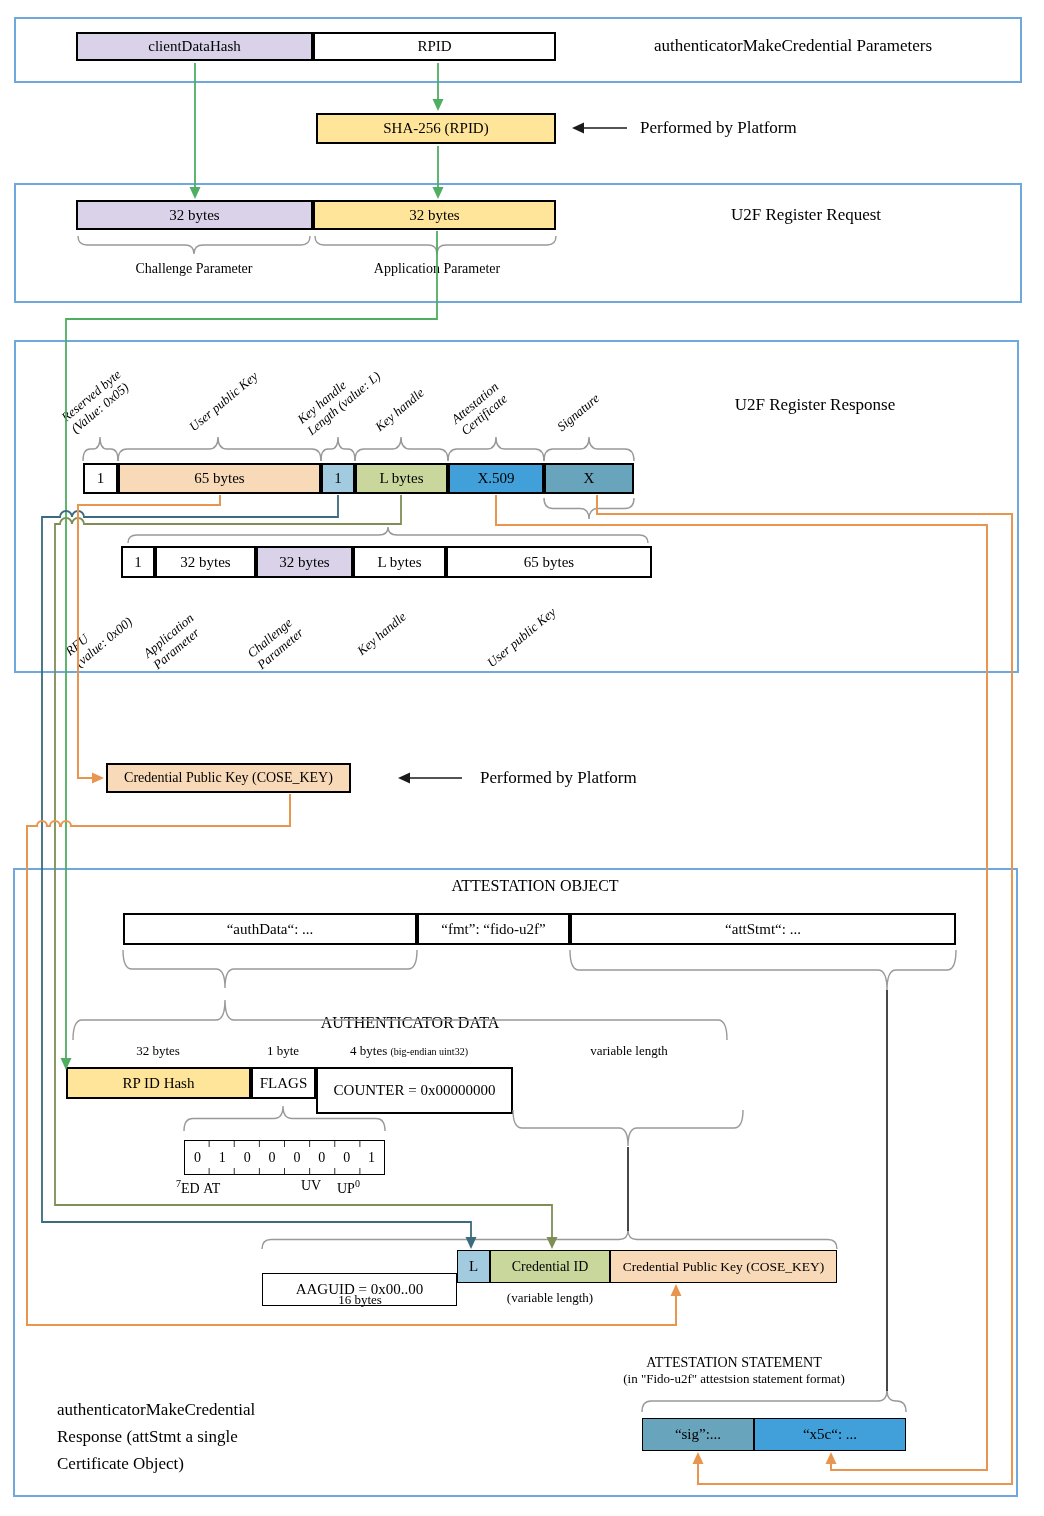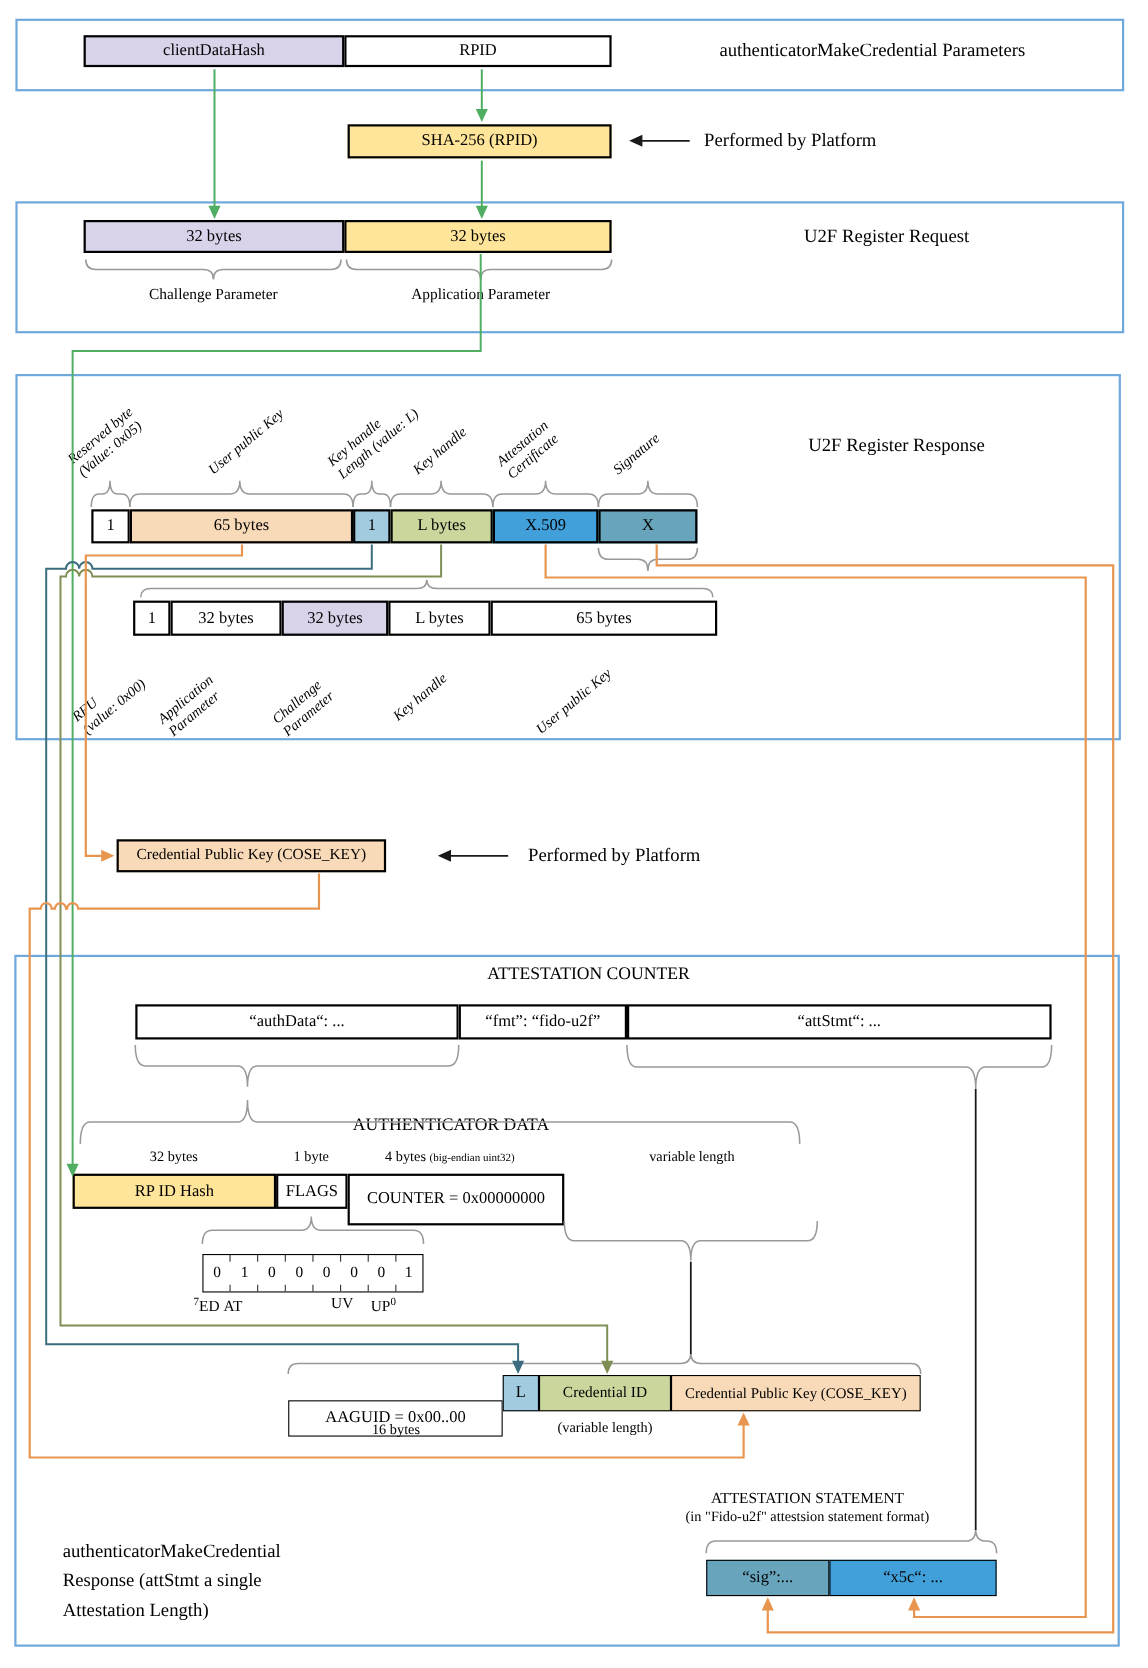--- a/index.html
+++ b/index.html
@@ -153,21 +153,21 @@
   </div>
   <div class="rot" style="left:494px;top:655px;">
     <div>User public Key</div>
   </div>
 
   <div class="bx f-pea" style="left:106px;top:763px;width:245px;height:30px;font-size:14px;">
       <span>Credential Public Key (COSE_KEY)</span>
     </div>
   <div class="t big" style="left:480px;top:768px;">Performed by Platform</div>
 
-  <div class="t mid ctr" style="left:535px;top:877px;">ATTESTATION COUNTER</div>
+  <div class="t mid ctr" style="left:535px;top:877px;">ATTESTATION OBJECT</div>
 
   <div class="bx" style="left:123px;top:913px;width:294px;height:32px;">
       <span>“authData“: ...</span>
     </div>
   <div class="bx" style="left:417px;top:913px;width:153px;height:32px;">
       <span>“fmt”: “fido-u2f”</span>
     </div>
   <div class="bx" style="left:570px;top:913px;width:386px;height:32px;">
       <span>“attStmt“: ...</span>
     </div>
@@ -222,21 +222,21 @@
   <div class="t sm ctr" style="left:734px;top:1371px;">(in "Fido-u2f" attestsion statement format)</div>
   <div class="bx thin f-tea" style="left:642px;top:1418px;width:112px;height:33px;">
       <span>“sig”:...</span>
     </div>
   <div class="bx thin f-blu" style="left:754px;top:1418px;width:152px;height:33px;">
       <span>“x5c“: ...</span>
     </div>
 
   <div class="note" style="left:57px;top:1400px;">authenticatorMakeCredential</div>
   <div class="note" style="left:57px;top:1427px;">Response (attStmt a single</div>
-  <div class="note" style="left:57px;top:1454px;">Attestation Length)</div>
+  <div class="note" style="left:57px;top:1454px;">Certificate Object)</div>
 
   <svg class="wires" width="1044" height="1516" viewBox="0 0 1044 1516">
       <path d="M83,461 Q83,449 90,449 L93,449 Q100,449 100,437 Q100,449 107,449 L111,449 Q118,449 118,461" class="w-brace"></path>
       <path d="M118,461 Q118,449 127,449 L209,449 Q218,449 218,437 Q218,449 227,449 L312,449 Q321,449 321,461" class="w-brace"></path>
       <path d="M321,461 Q321,449 327.8,449 L331.2,449 Q338,449 338,437 Q338,449 344.8,449 L348.2,449 Q355,449 355,461" class="w-brace"></path>
       <path d="M355,461 Q355,449 364,449 L392,449 Q401,449 401,437 Q401,449 410,449 L439,449 Q448,449 448,461" class="w-brace"></path>
       <path d="M448,461 Q448,449 457,449 L487,449 Q496,449 496,437 Q496,449 505,449 L535,449 Q544,449 544,461" class="w-brace"></path>
       <path d="M544,461 Q544,449 553,449 L580,449 Q589,449 589,437 Q589,449 598,449 L625,449 Q634,449 634,461" class="w-brace"></path>
       <path d="M128,543 Q128,535 137,535 L379,535 Q388,535 388,527 Q388,535 397,535 L639,535 Q648,535 648,543" class="w-brace"></path>
       <path d="M73,1040 Q73,1020 82,1020 L216,1020 Q225,1020 225,1000 Q225,1020 234,1020 L718,1020 Q727,1020 727,1040" class="w-brace"></path>

